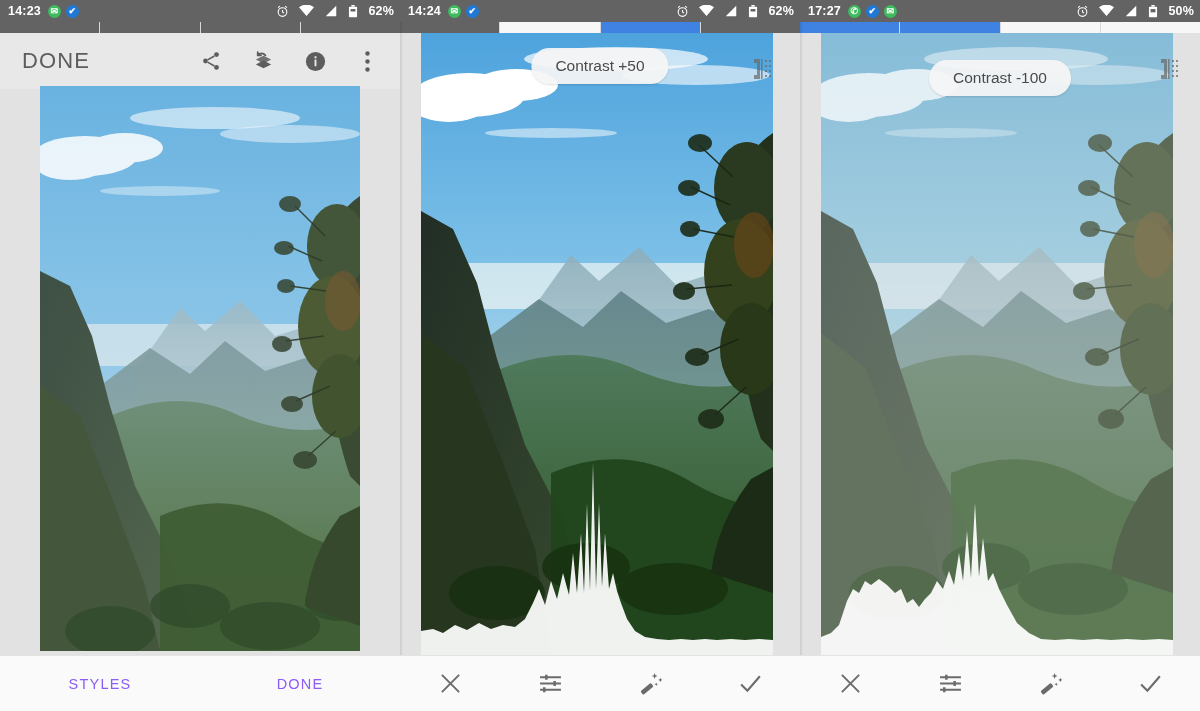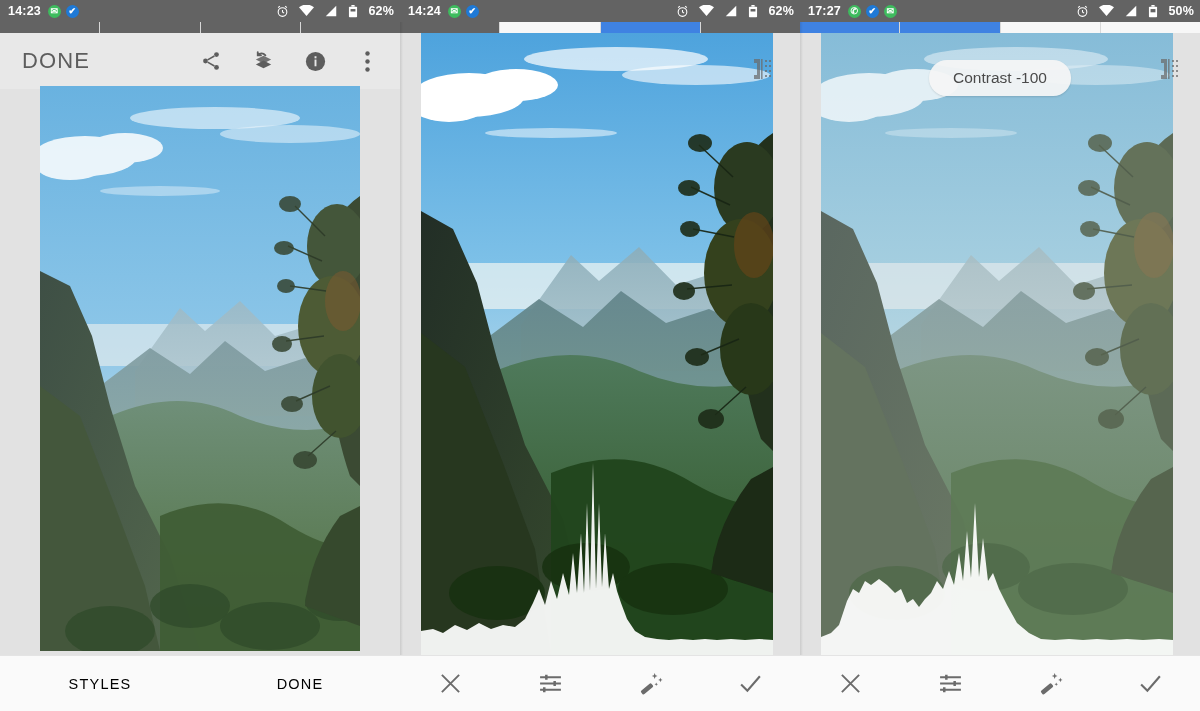--- a/index.html
+++ b/index.html
@@ -61,21 +61,21 @@
   }
   .compare-icon { position:absolute; width:22px; height:24px; opacity:.72; }
 
   
   .bottombar {
     position:absolute; left:0; bottom:0; width:400px; height:56px;
     background:#fafafa; border-top:1px solid #e4e4e4;
     display:flex; align-items:center;
   }
   .tab-item {
-    flex:1; text-align:center; font-size:14.5px; color:#000000;
+    flex:1; text-align:center; font-size:14.5px; color:#8b5cf6;
     letter-spacing:1.2px; cursor:pointer;
   }
   .tool-item {
     flex:1; display:flex; align-items:center; justify-content:center; cursor:pointer;
   }
   .tool-item svg { display:block; }
   .edge-shadow {
     position:absolute; top:0; bottom:0; width:3px;
     background:linear-gradient(to right, rgba(0,0,0,.10), rgba(0,0,0,0));
   }
@@ -379,20 +379,21 @@
                    L104 586 L112 570 L118 556 L124 572 L130 548 L136 566 L142 540 L148 562
                    L152 520 L156 560 L160 500 L163 560 L166 470 L169 558 L172 430
                    L175 556 L178 470 L181 554 L184 500 L188 556 L192 540 L196 558
                    L200 570 L206 586 L214 598 L224 604 L236 606 L248 607 L260 606
                    L272 607 L284 606 L296 607 L310 606 L324 607 L338 606 L352 607 L352 622 Z"></path>
         </g>
       </svg>
       
     </div>
 
+    <div class="adj-badge" style="top:48px;">Contrast +50</div>
 
     <span class="compare-icon" style="right:27px; top:57px;">
       <svg width="22" height="24" viewBox="0 0 22 24">
         <path d="M3 2 h6 v20 h-6 v-4 h3 v-12 h-3 z" fill="#6b6b6b"></path>
         <rect x="10" y="2" width="1.6" height="20" fill="#6b6b6b"></rect>
         <g fill="#6b6b6b">
           <rect x="14" y="3" width="2" height="2"></rect>
             <rect x="18" y="3" width="2" height="2"></rect>
           <rect x="14" y="8" width="2" height="2"></rect>
             <rect x="18" y="8" width="2" height="2"></rect>

